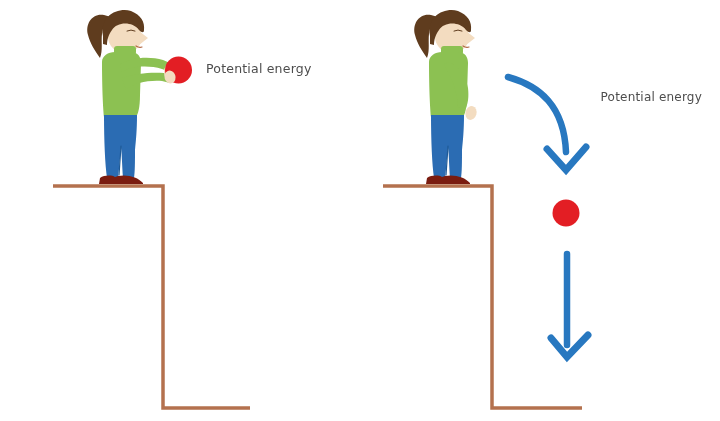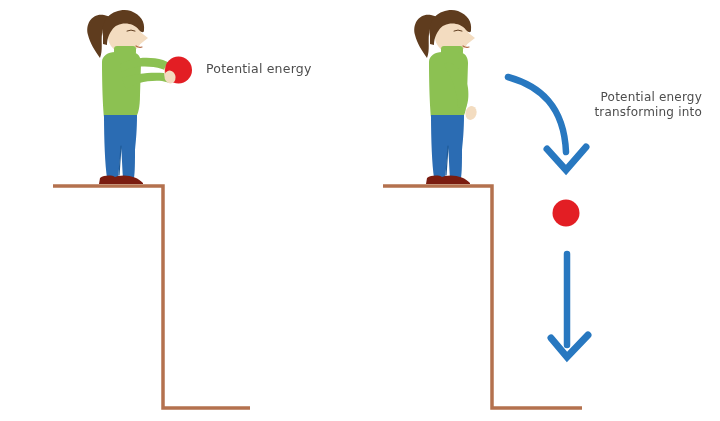--- a/index.html
+++ b/index.html
@@ -86,16 +86,16 @@
       <path class="stroke-arrowhead" d="M551,338 L567,357 L588,335"></path>
     </g>
 
     <path class="stroke-cliff" d="M383,186 L492,186 L492,408 L582,408"></path>
   </svg>
 
   <div class="label label-left">Potential energy</div>
 
   <div class="label label-right">
     <span>Potential energy</span><br>
-    <span>transforming into</span><br>
+    <br>
   </div>
 
 </div>
 
 </body></html>

